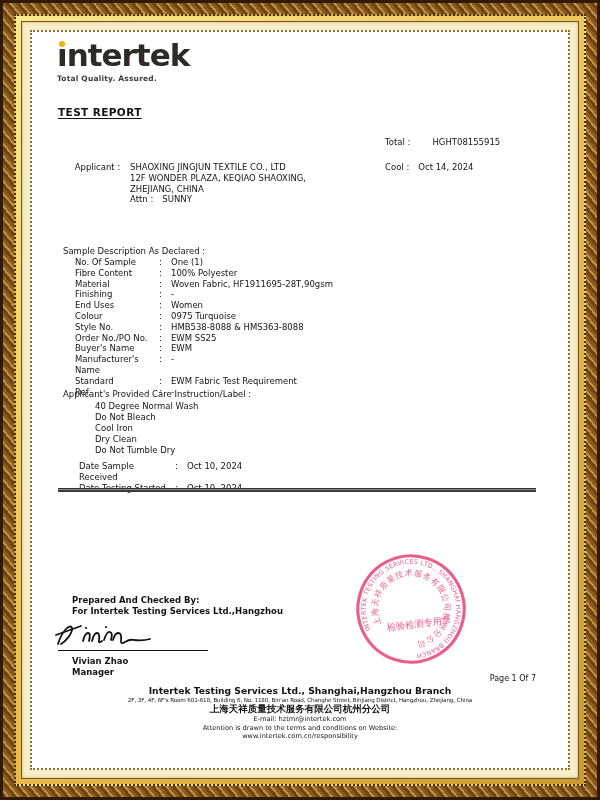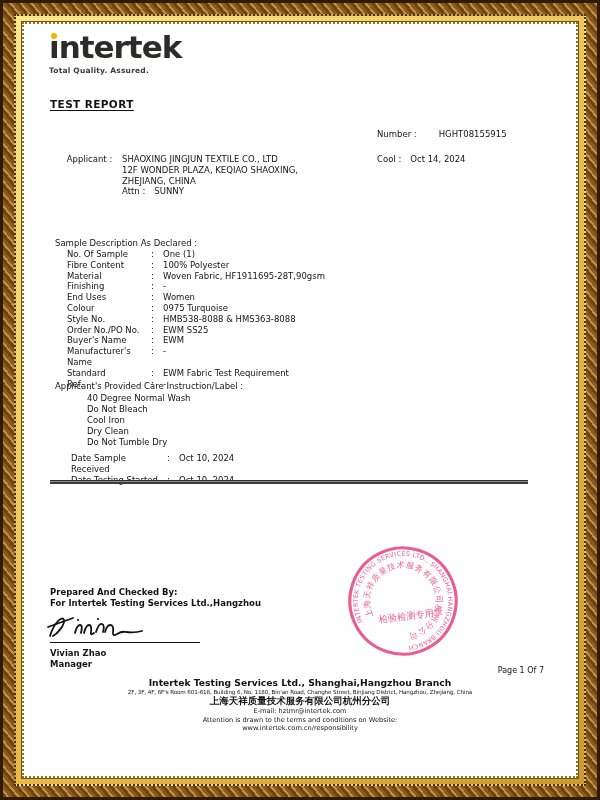--- a/index.html
+++ b/index.html
@@ -4,41 +4,41 @@
 <style>
   html,body{margin:0;padding:0;}
   body{width:600px;height:800px;position:relative;background:#fff;font-family:"DejaVu Sans",sans-serif;}
   
   .frame-a{position:absolute;inset:0;box-sizing:border-box;border:3px solid #2e1a06;
     background:repeating-linear-gradient(50deg,#6e4413 0 3px,#c09040 3px 5px,#8a5a1e 5px 8px);
     padding:11px;}
   .frame-b{height:100%;box-sizing:border-box;border:2px dotted #4e3008;
     background:linear-gradient(135deg,#fbe98f,#e7bb4e 55%,#c99a33);padding:5px;}
   .frame-c{height:100%;box-sizing:border-box;border:1px solid #7a551a;background:#f6eecb;
-    box-shadow:inset 0 0 3px #c9ab62;padding:0;}
+    box-shadow:inset 0 0 3px #c9ab62;padding:8px;}
   .page{position:relative;height:100%;box-sizing:border-box;background:#fff;
     border:2px dotted #97701f;color:#141414;overflow:hidden;}
   .abs{position:absolute;}
   
   .logo-word{font-size:31px;font-weight:bold;color:#2d2a27;letter-spacing:-1px;line-height:1;}
   .logo-dot{position:absolute;width:6px;height:6px;border-radius:50%;background:#f0b400;left:2px;top:1px;}
   .tagline{font-size:7.5px;font-weight:bold;color:#3a3a3a;margin-top:3px;letter-spacing:.2px;}
   .report-title{font-size:10.5px;font-weight:bold;text-decoration:underline;text-underline-offset:2px;letter-spacing:.4px;}
   .kvflex{display:flex;font-size:8.5px;}
   
   .t{font-size:8.5px;line-height:10.8px;}
   .app-row{display:flex;}
   .app-label{width:65px;flex:none;text-align:center;}
   .srow{display:grid;grid-template-columns:84px 12px 1fr;font-size:8.5px;line-height:10.8px;}
   .drow{display:grid;grid-template-columns:96px 12px 1fr;font-size:8.5px;line-height:11.2px;}
   .care li{list-style:none;font-size:8.5px;line-height:10.9px;}
   .care{margin:0;padding:0;}
   .sep{height:4px;background:linear-gradient(180deg,#2e2e2e 0 1px,#8d8d8d 1px 2px,#3c3c3c 2px 4px);}
   
-  .signoff .b{font-size:8.5px;font-weight:bold;line-height:11px;}
+  .signoff .b{font-size:8.5px;font-weight:bold;line-height:11px;margin-left:14px;}
   .sigline{width:150px;border-top:1.5px solid #111;margin-top:1px;}
   
   .pagenum{font-size:8px;}
   .footer{text-align:center;line-height:1.25;}
   .f-co{font-size:9.2px;font-weight:bold;}
   .f-en{font-size:5.6px;letter-spacing:-.1px;}
   .f-cn-co{font-size:9.5px;font-weight:bold;}
   .f-sm{font-size:6.6px;}
 </style>
 </head>
@@ -53,21 +53,21 @@
     <div style="position:relative;">
       <span class="logo-word">ıntertek</span>
       <span class="logo-dot"></span>
     </div>
     <div class="tagline">Total Quality. Assured.</div>
   </div>
 
   <div class="abs report-title" style="left:26px;top:74px;">TEST REPORT</div>
 
   <div class="abs kvflex" style="left:353px;top:105px;gap:22px;">
-    <span>Number :</span>
+    <span>Total :</span>
     <span>HGHT08155915</span>
   </div>
 
   <div class="abs app-row t" style="left:33px;top:130px;">
     <div class="app-label">Applicant :</div>
     <div>
       <div>SHAOXING JINGJUN TEXTILE CO., LTD</div>
       <div>12F WONDER PLAZA, KEQIAO SHAOXING,</div>
       <div>ZHEJIANG, CHINA</div>
       <div style="display:flex;gap:9px;">

